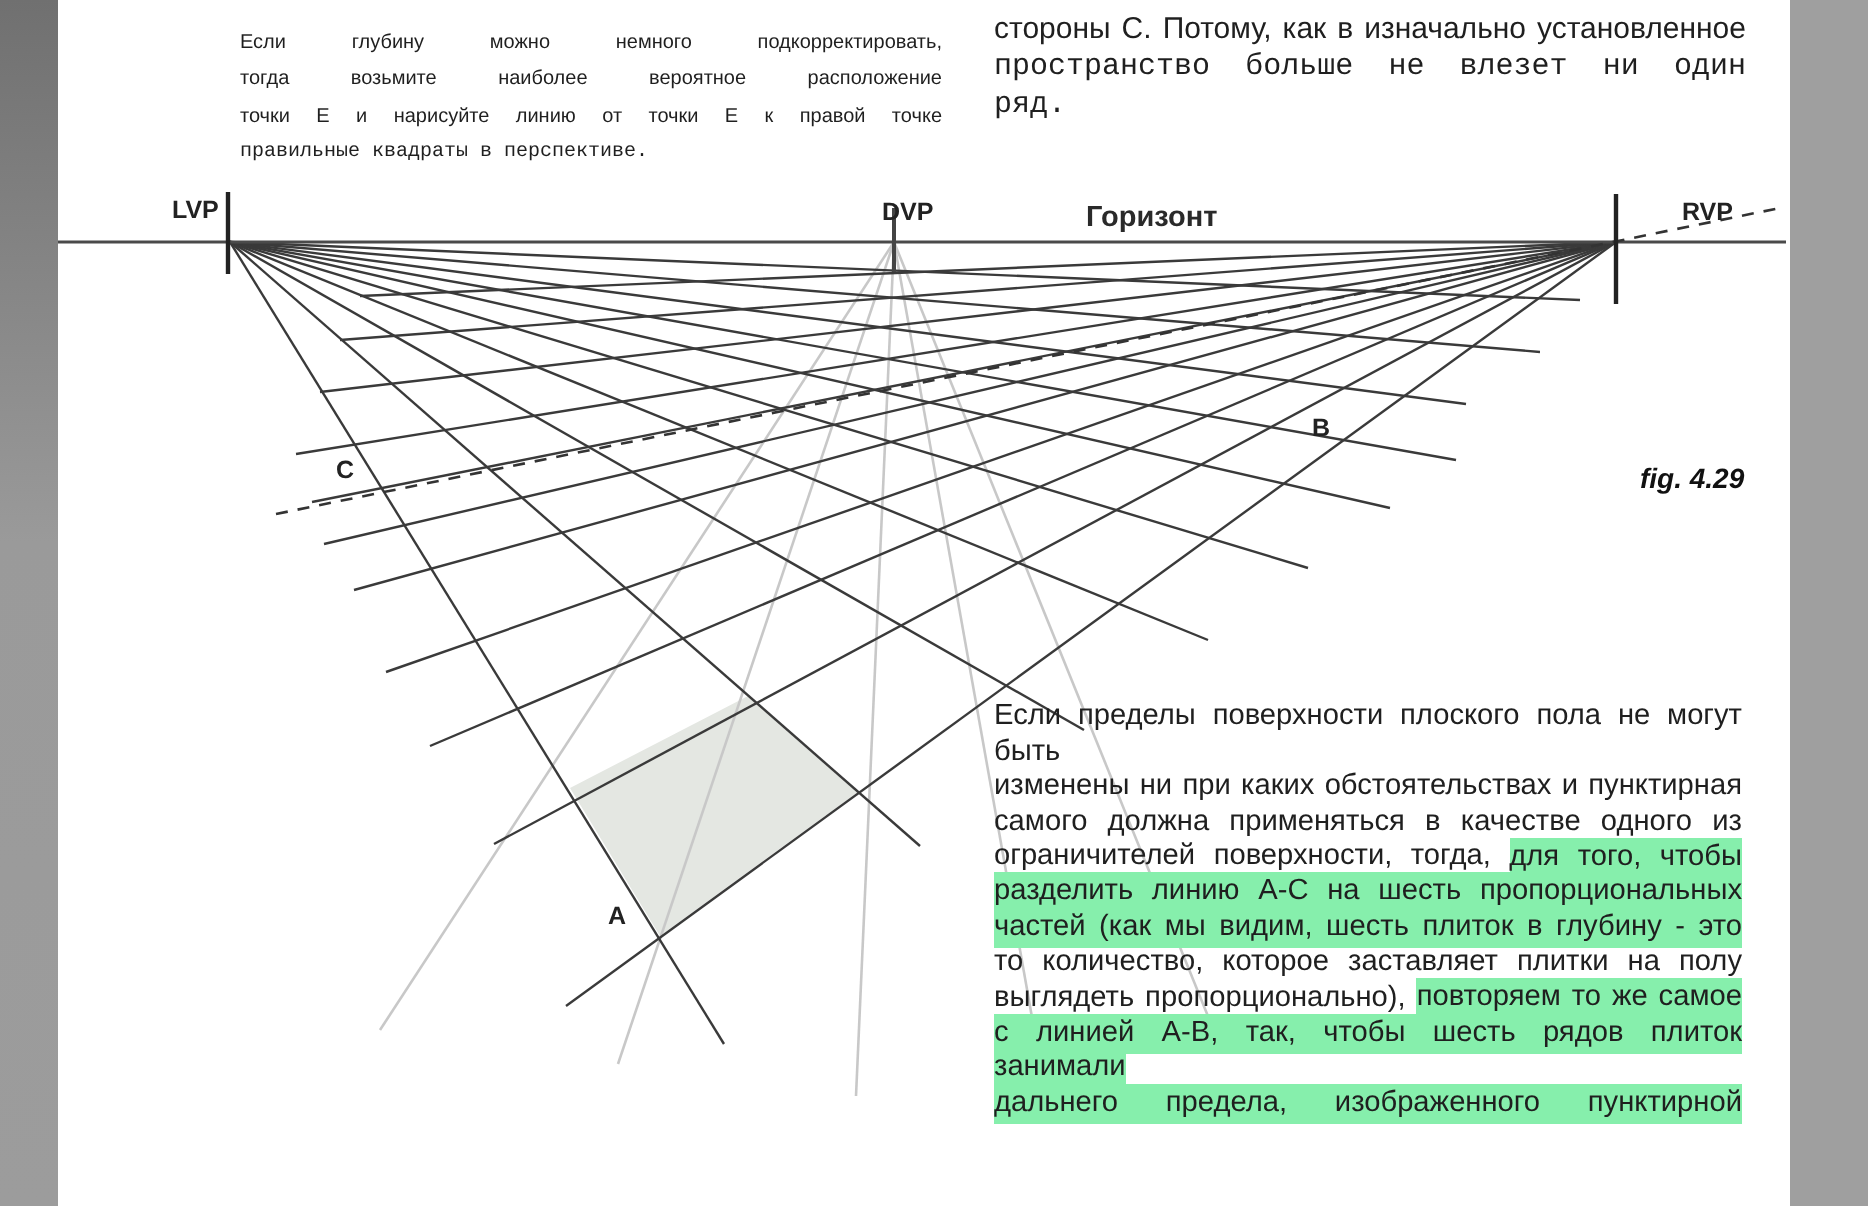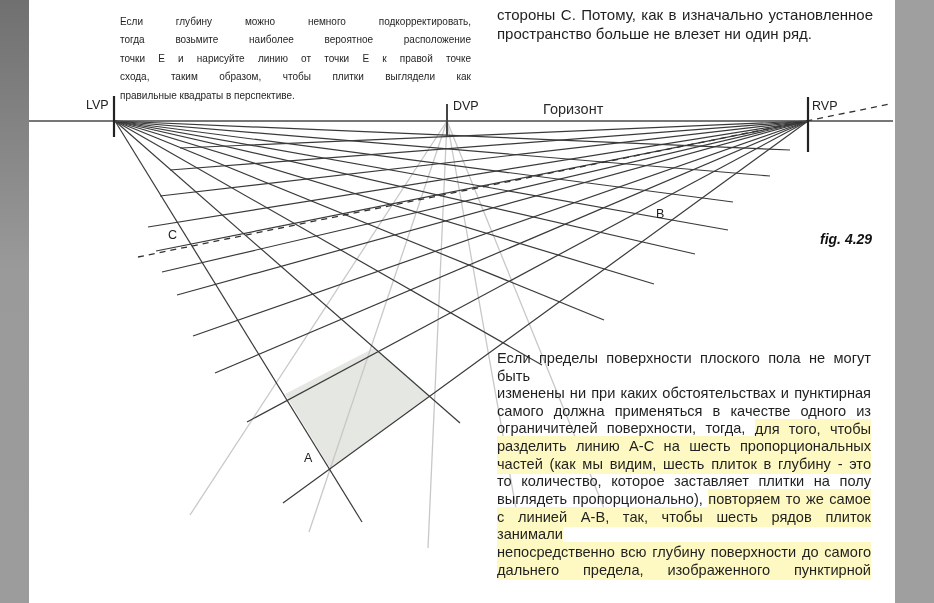--- a/index.html
+++ b/index.html
@@ -4,26 +4,26 @@
 <style>
   html,body{margin:0;padding:0;}
   body{width:934px;height:603px;position:relative;background:#9a9a9a;overflow:hidden;
        font-family:"Liberation Sans",sans-serif;color:#202020;}
   .strip{position:absolute;top:0;height:603px;}
   .strip-left{left:0;width:29px;background:linear-gradient(#707070,#9a9a9a 45%,#9c9c9c);}
   .strip-right{left:895px;width:39px;background:#9f9f9f;}
   .page{position:absolute;left:29px;top:0;width:866px;height:603px;background:#ffffff;}
   .para{position:absolute;font-size:14.7px;color:#1f1f1f;}
   .para .line{text-align:justify;text-align-last:justify;white-space:nowrap0;}
-  .para .line.last{text-align-last:left;}
-  .hl{background:#fef9c3;padding:1.5px 0 2.5px 0;}
+  .para .line.last{text-align-last:left;font-family:Liberation Mono, monospace;}
+  .hl{background:#86efac;padding:1.5px 0 2.5px 0;}
   #p-top-left{left:91px;top:13px;width:351px;line-height:18.4px;font-size:10px;}
   #p-top-right{left:468px;top:5px;width:376px;line-height:19px;font-size:15px;}
   #p-bottom-right{left:468px;top:350px;width:374px;line-height:17.6px;font-size:14.6px;}
-  .diagram-label{position:absolute;font-size:12.5px;color:#222;}
+  .diagram-label{position:absolute;font-size:12.5px;color:#222;font-weight:bold;}
   #lbl-horizon{font-size:14.5px;color:#2a2a2a;text-align:right;}
   #fig-label{position:absolute;left:791px;top:231px;font-weight:bold;font-style:italic;
              font-size:14px;color:#111;}
   #footer{position:absolute;right:40px;top:570px;font-size:14.2px;color:#1b1b1b;
           display:flex;align-items:flex-end;gap:5px;}
   #footer .booktitle{font-weight:bold;}
   #footer .pagenum{font-weight:bold;font-size:22px;letter-spacing:1px;margin-top:48px;}
   svg{position:absolute;left:0;top:0;}
 </style>
 </head>
@@ -76,50 +76,48 @@
     <line x1="29" y1="121" x2="893" y2="121" stroke="#4a4a4a" stroke-width="1.4"></line>
 
     <line x1="138" y1="257" x2="890" y2="104" stroke="#333" stroke-width="1.3" stroke-dasharray="6 5"></line>
 
     <line x1="114" y1="96" x2="114" y2="137" stroke="#222" stroke-width="2.2"></line>
     <line x1="447" y1="104" x2="447" y2="136" stroke="#444" stroke-width="2"></line>
     <line x1="808" y1="97" x2="808" y2="152" stroke="#222" stroke-width="2.2"></line>
   </svg>
 
   <div class="diagram-label" style="left:57px;top:98px;">LVP</div>
-  <div class="diagram-label" style="left:424px;top:99px;text-align:right;">DVP</div>
+  <div class="diagram-label" style="left:412px;top:99px;text-align:right;">DVP</div>
   <div class="diagram-label" id="lbl-horizon" style="left:514px;top:101px;">Горизонт</div>
-  <div class="diagram-label" style="left:783px;top:99px;">RVP</div>
+  <div class="diagram-label" style="left:812px;top:99px;">RVP</div>
   <div class="diagram-label" style="left:139px;top:228px;">C</div>
   <div class="diagram-label" style="left:627px;top:207px;">B</div>
   <div class="diagram-label" style="left:275px;top:451px;">A</div>
   <div id="fig-label">fig. 4.29</div>
 
   <div class="para" id="p-top-left">
       <div class="line"><span>Если глубину можно немного подкорректировать,</span></div>
       <div class="line"><span>тогда возьмите наиболее вероятное расположение</span></div>
       <div class="line"><span>точки Е и нарисуйте линию от точки Е к правой точке</span></div>
-      <div class="line"><span>схода, таким образом, чтобы плитки выглядели как</span></div>
       <div class="line last"><span>правильные квадраты в перспективе.</span></div>
     </div>
   <div class="para" id="p-top-right">
       <div class="line"><span>стороны С. Потому, как в изначально установленное</span></div>
       <div class="line last"><span>пространство больше не влезет ни один ряд.</span></div>
     </div>
   <div class="para" id="p-bottom-right">
       <div class="line"><span>Если пределы поверхности плоского пола не могут быть</span></div>
       <div class="line"><span>изменены ни при каких обстоятельствах и пунктирная</span></div>
       <div class="line"><span>самого должна применяться в качестве одного из</span></div>
       <div class="line"><span>ограничителей поверхности, тогда, </span><span class="hl">для того, чтобы</span></div>
       <div class="line"><span class="hl">разделить линию А-С на шесть пропорциональных</span></div>
       <div class="line"><span class="hl">частей (как мы видим, шесть плиток в глубину - это</span></div>
       <div class="line"><span>то количество, которое заставляет плитки на полу</span></div>
       <div class="line"><span>выглядеть пропорционально), </span><span class="hl">повторяем то же самое</span></div>
       <div class="line"><span class="hl">с линией А-В, так, чтобы шесть рядов плиток занимали</span></div>
-      <div class="line"><span class="hl">непосредственно всю глубину поверхности до самого</span></div>
       <div class="line"><span class="hl">дальнего предела, изображенного пунктирной</span></div>
     </div>
 
   <div id="footer">
     <span class="booktitle">Оформленная перспектива 1</span>
     <span>•</span>
     <span>Marcos Mateu-Mestre</span>
     <span>•</span>
     <span class="pagenum">047</span>
   </div>

